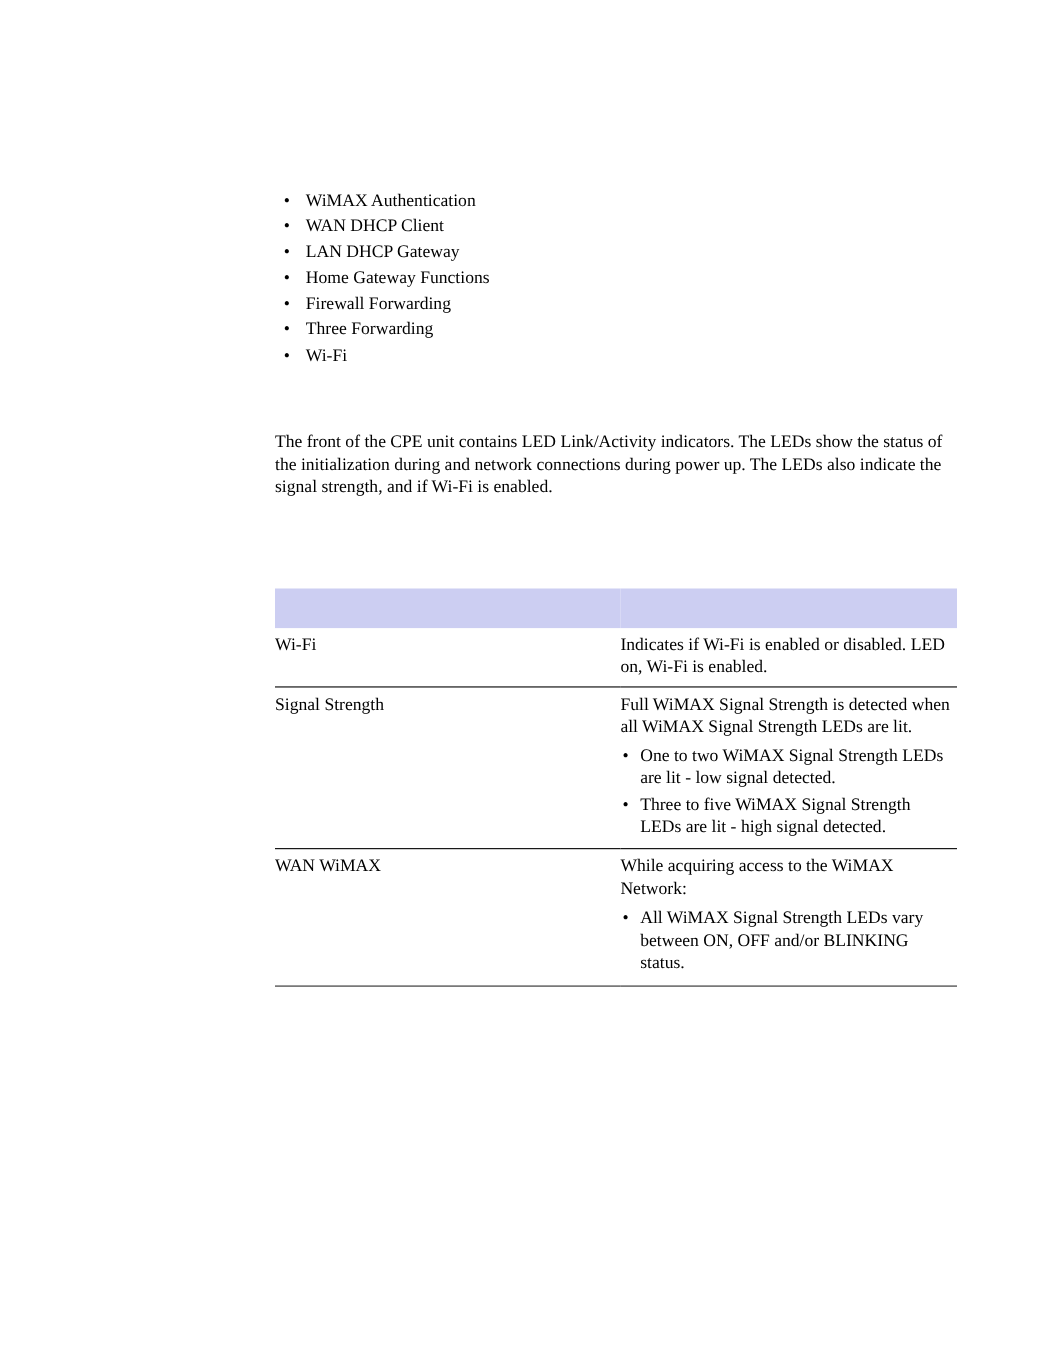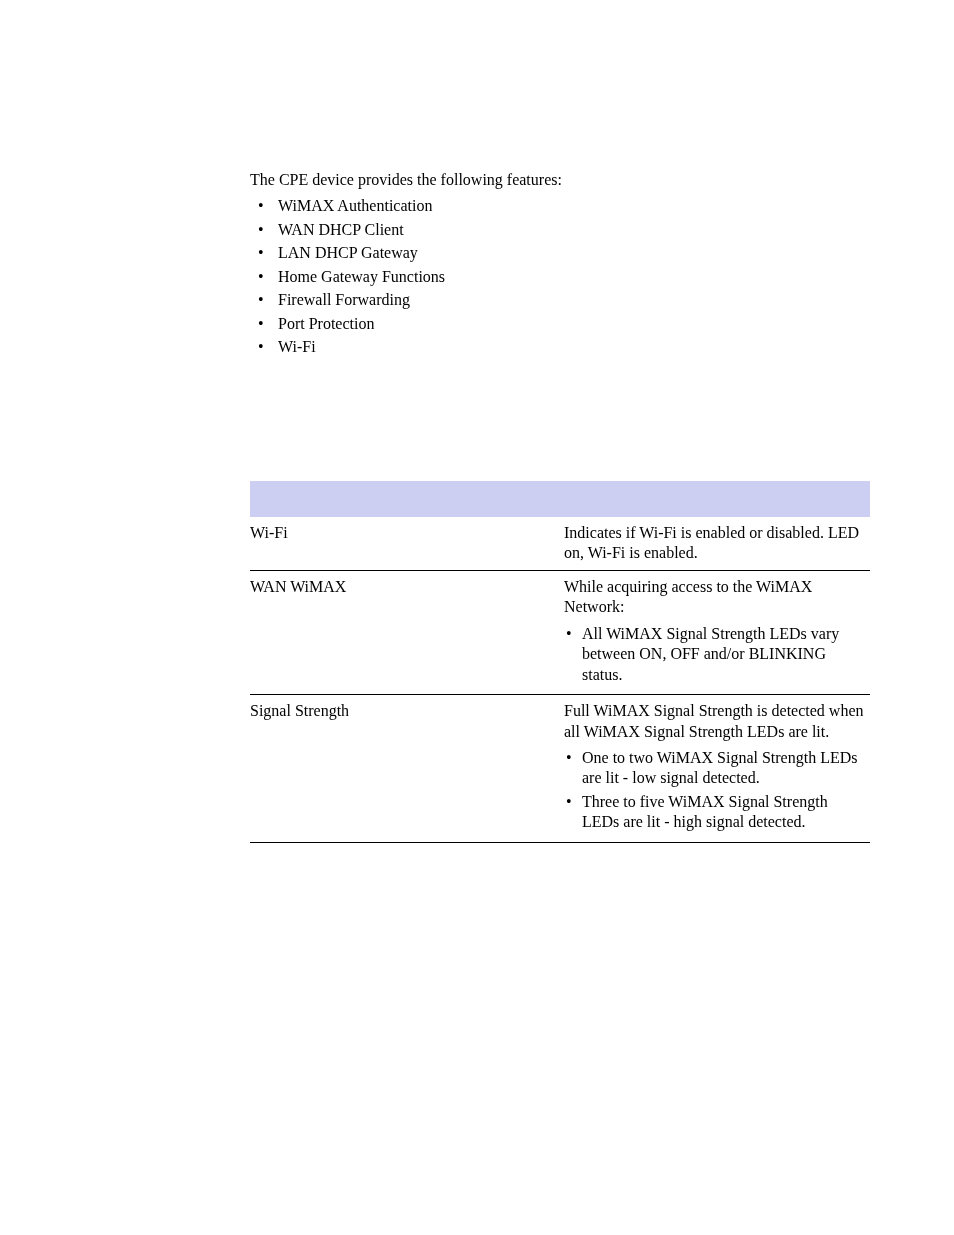--- a/index.html
+++ b/index.html
@@ -95,70 +95,70 @@
   .cell-para + ul.inner-list {
     margin-top: 6px;
   }
 </style>
 </head>
 <body>
 
 <div class="page">
   <div class="content">
 
-    <p class="intro-line">The CPE device provides the following features:</p>
 
     <ul class="feature-list">
       <li><span class="bullet-dot">•</span><span>WiMAX Authentication</span></li>
       <li><span class="bullet-dot">•</span><span>WAN DHCP Client</span></li>
       <li><span class="bullet-dot">•</span><span>LAN DHCP Gateway</span></li>
       <li><span class="bullet-dot">•</span><span>Home Gateway Functions</span></li>
       <li><span class="bullet-dot">•</span><span>Firewall Forwarding</span></li>
-      <li><span class="bullet-dot">•</span><span>Port Protection</span></li>
+      <li><span class="bullet-dot">•</span><span>Three Forwarding</span></li>
       <li><span class="bullet-dot">•</span><span>Wi-Fi</span></li>
     </ul>
 
     <div class="section-gap"></div>
 
+    <p class="desc-block">The front of the CPE unit contains LED Link/Activity indicators. The LEDs show the status of the initialization during and network connections during power up. The LEDs also indicate the signal strength, and if Wi-Fi is enabled.</p>
 
     <div class="table-gap"></div>
 
     <table class="led-table">
       <thead>
         <tr class="header-band">
           <th></th>
           <th></th>
         </tr>
       </thead>
       <tbody>
 
         <tr>
           <td class="col-left">Wi-Fi</td>
           <td class="col-right">
             <p class="cell-para">Indicates if Wi-Fi is enabled or disabled. LED on, Wi-Fi is enabled.</p>
           </td>
         </tr>
 
         <tr>
-          <td class="col-left">WAN WiMAX</td>
-          <td class="col-right">
-            <p class="cell-para">While acquiring access to the WiMAX Network:</p>
-            <ul class="inner-list">
-              <li><span class="bullet-dot">•</span><span>All WiMAX Signal Strength LEDs vary between ON, OFF and/or BLINKING status.</span></li>
-            </ul>
-          </td>
-        </tr>
-
-        <tr>
           <td class="col-left">Signal Strength</td>
           <td class="col-right">
             <p class="cell-para">Full WiMAX Signal Strength is detected when all WiMAX Signal Strength LEDs are lit.</p>
             <ul class="inner-list">
               <li><span class="bullet-dot">•</span><span>One to two WiMAX Signal Strength LEDs are lit - low signal detected.</span></li>
               <li><span class="bullet-dot">•</span><span>Three to five WiMAX Signal Strength LEDs are lit - high signal detected.</span></li>
+            </ul>
+          </td>
+        </tr>
+
+        <tr>
+          <td class="col-left">WAN WiMAX</td>
+          <td class="col-right">
+            <p class="cell-para">While acquiring access to the WiMAX Network:</p>
+            <ul class="inner-list">
+              <li><span class="bullet-dot">•</span><span>All WiMAX Signal Strength LEDs vary between ON, OFF and/or BLINKING status.</span></li>
             </ul>
           </td>
         </tr>
 
       </tbody>
     </table>
 
   </div>
 </div>
 

